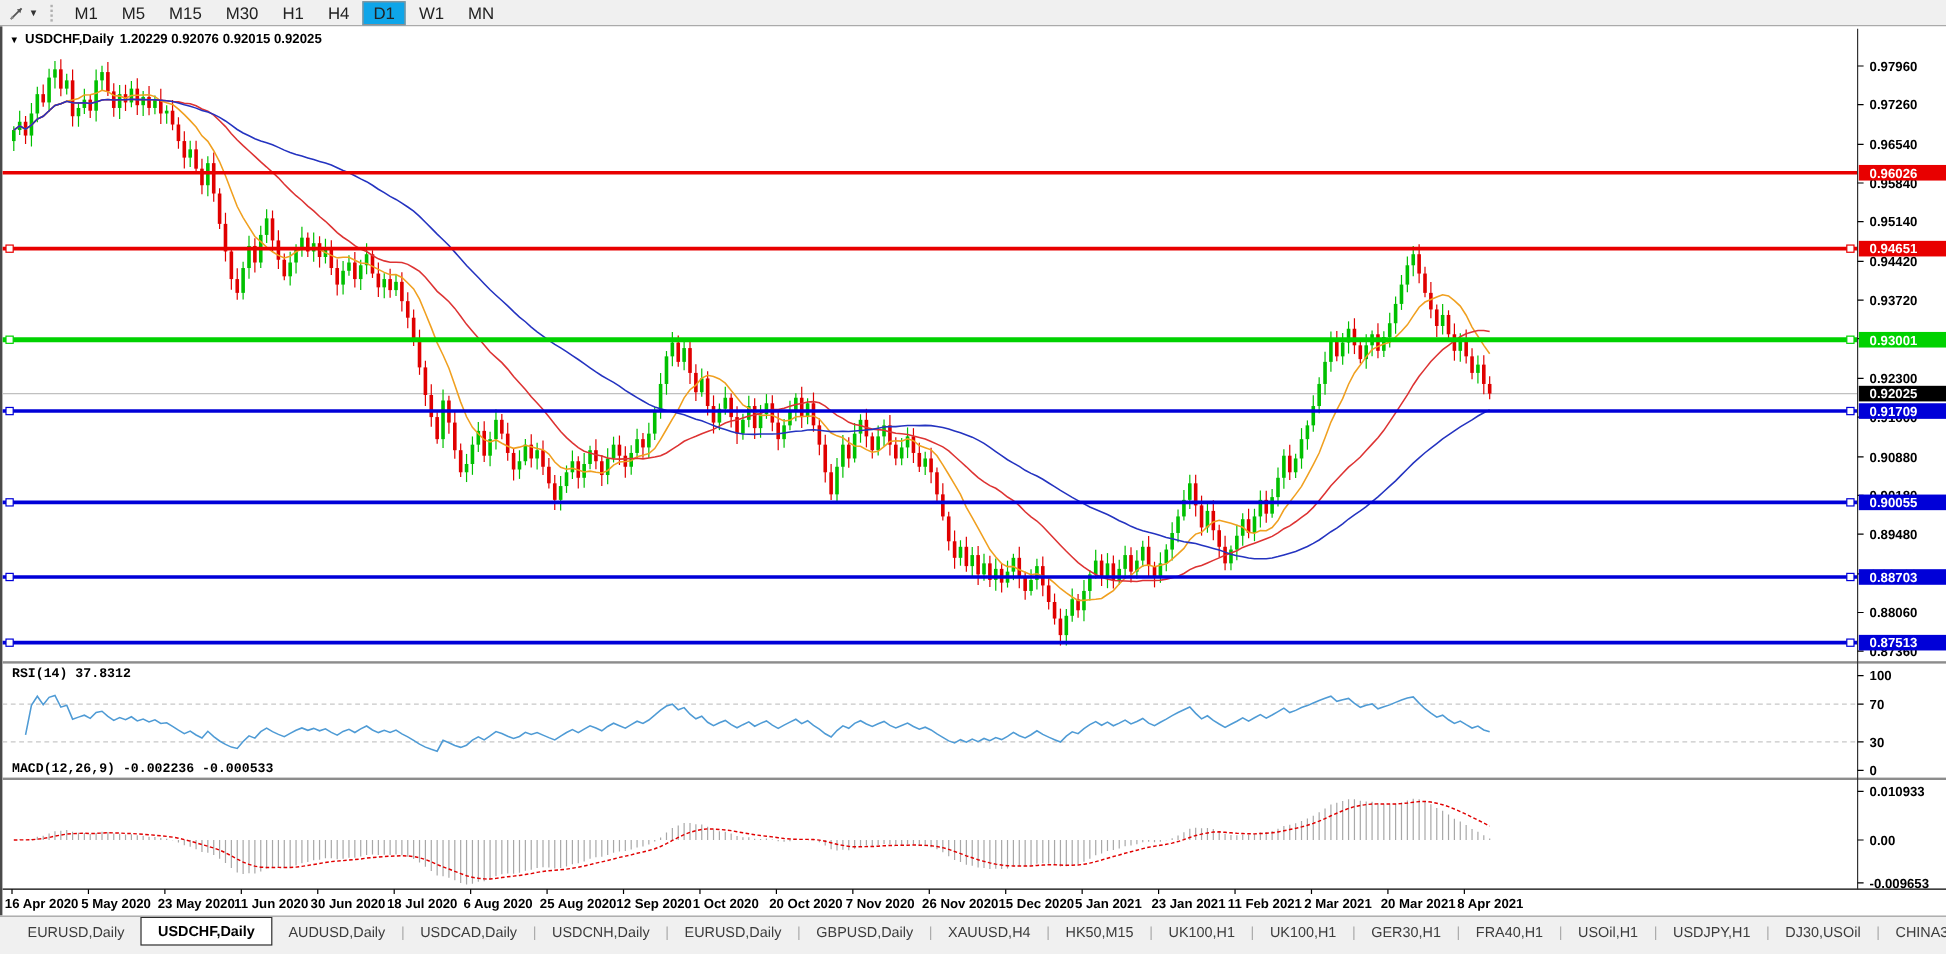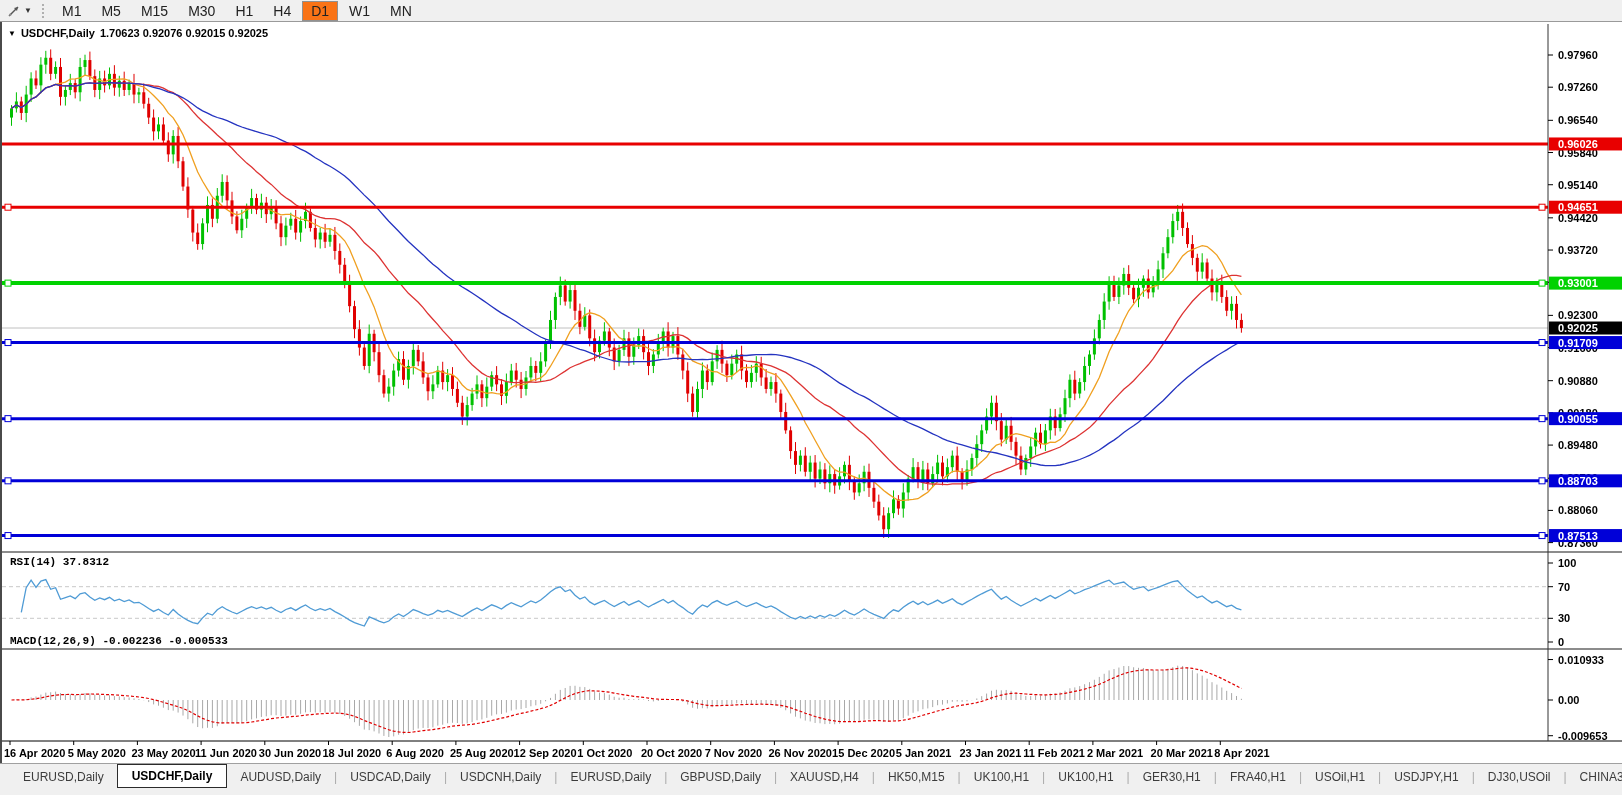--- a/index.html
+++ b/index.html
@@ -6,21 +6,21 @@
   body{width:1622px;height:795px;position:relative;overflow:hidden;background:#f0f0f0;
        font-family:"Liberation Sans",sans-serif;}
   
   .toolbar{position:absolute;top:0;left:0;width:1622px;height:22px;background:#f0f0f0;
            display:flex;align-items:center;border-bottom:1px solid #9a9a9a;box-sizing:border-box;}
   .tool-icon{width:20px;height:18px;margin-left:4px;display:flex;align-items:center;justify-content:center;}
   .tool-caret{font-size:8px;color:#333;margin:0 4px 0 0;width:10px;}
   .grip{height:14px;border-left:2px dotted #b0b0b0;margin:0 8px 0 4px;}
   .tfbtn{height:18px;line-height:18px;padding:0 8px;font-size:14px;color:#222;margin:0 1px;
          border:1px solid transparent;cursor:default;}
-  .tfbtn.active{background:#f97316;border:1px solid #919191;}
+  .tfbtn.active{background:#0ea5e9;border:1px solid #919191;}
   
   .chart-window{position:absolute;top:22px;left:0;width:1622px;height:741px;background:#ffffff;
                 border-left:2px solid #4a4a4a;box-sizing:border-box;}
   #chart-svg{position:absolute;top:0;left:0;}
   .chart-title{position:absolute;top:5px;left:6px;font-size:11px;font-weight:bold;color:#000;
                display:flex;align-items:center;gap:5px;white-space:pre;}
   .collapse{font-size:8px;color:#000;}
   .ind-label{position:absolute;left:8px;font-size:11px;font-weight:bold;color:#000;font-family:Liberation Mono, monospace;}
   .rsi-label{top:534px;}
   .macd-label{top:613px;}
@@ -950,21 +950,21 @@
       <line x1="1090.9" y1="719" x2="1090.9" y2="723" stroke="#000" stroke-width="1"></line>
       <text x="1084.9" y="735" class="dtext">2 Mar 2021</text>
       <line x1="1154.6000000000001" y1="719" x2="1154.6000000000001" y2="723" stroke="#000" stroke-width="1"></line>
       <text x="1148.6000000000001" y="735" class="dtext">20 Mar 2021</text>
       <line x1="1218.3" y1="719" x2="1218.3" y2="723" stroke="#000" stroke-width="1"></line>
       <text x="1212.3" y="735" class="dtext">8 Apr 2021</text>
     </svg>
   <div class="chart-title">
     <span class="collapse">▼</span>
     <span>USDCHF,Daily</span>
-    <span>1.70623 0.92076 0.92015 0.92025</span>
+    <span>1.20229 0.92076 0.92015 0.92025</span>
   </div>
   <div class="ind-label rsi-label">RSI(14) 37.8312</div>
   <div class="ind-label macd-label">MACD(12,26,9) -0.002236 -0.000533</div>
 </div>
 
 <div class="tabbar" id="tabbar">
     <div class="tab">EURUSD,Daily</div>
     <div class="tab active">USDCHF,Daily</div>
     <div class="tab">AUDUSD,Daily</div>
     <span class="tabsep">|</span>

